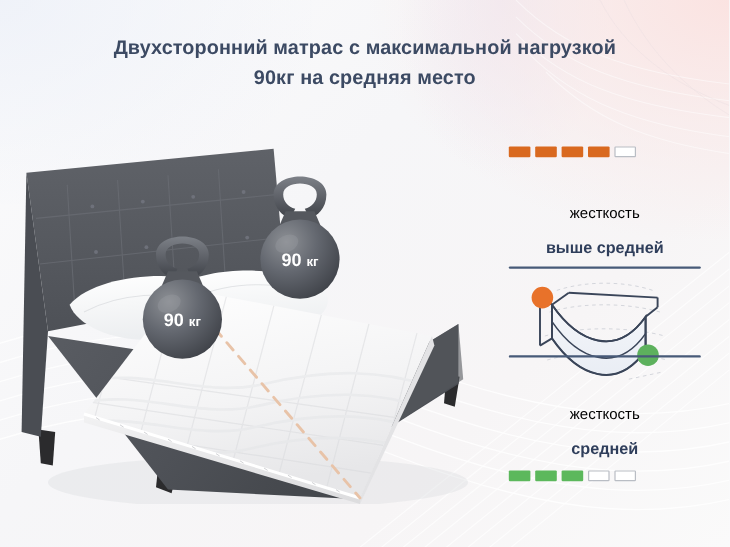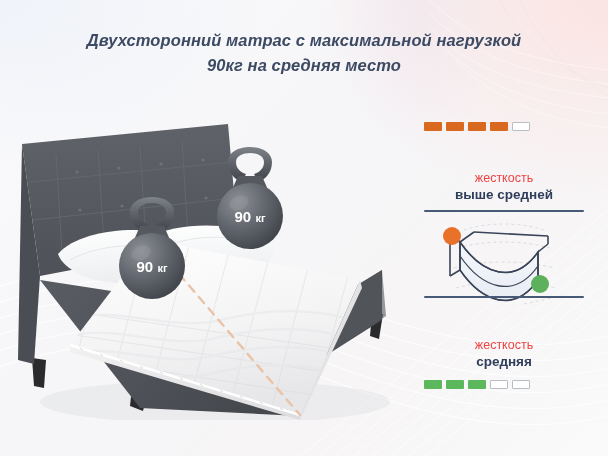--- a/index.html
+++ b/index.html
@@ -24,34 +24,33 @@
   .waves{position:absolute;inset:0;opacity:.85;}
   
   .title{
     position:absolute;left:0;right:0;top:28px;
     text-align:center;
     color:#3c4a63;
     font-size:16.5px;line-height:25px;font-weight:bold;
     letter-spacing:.1px;
     padding:0 58px;
     box-sizing:border-box;
-    font-style:italic;
   }
   
   .bed-scene{position:absolute;left:0;top:120px;width:420px;height:300px;}
   
   .panel{position:absolute;left:424px;top:122px;width:160px;}
   .seg-row{display:flex;gap:4px;align-items:center;height:9px;}
   .seg{width:18px;height:9px;box-sizing:border-box;border-radius:1px;}
   .seg.fill-orange{background:#d9691f;}
   .seg.fill-green{background:#5cb85c;}
   .seg.empty{background:#ffffff;border:1px solid #b9bdc4;}
   .lab{text-align:center;margin-top:9px;}
-  .lab .l1{font-size:12.5px;color:#ef4444;line-height:15px;margin-top:40px;}
-  .lab .l2{font-size:13.5px;color:#2f3e5b;font-weight:bold;line-height:17px;}
+  .lab .l1{font-size:12.5px;color:#000000;line-height:15px;margin-top:40px;}
+  .lab .l2{font-size:13.5px;color:#2f3e5b;font-weight:bold;line-height:17px;margin-top:12px;}
   .rule{height:2px;background:#475a78;margin:7px 0 0 0;border-radius:1px;}
   .layers{position:relative;height:100px;margin:6px 0 0 4px;}
   .lab-bottom{text-align:center;}
   .panel-bottom{position:absolute;left:424px;top:296px;width:160px;}
   svg{display:block;}
 </style>
 </head>
 <body>
 
 <div class="stage">
@@ -305,21 +304,21 @@
         <circle cx="112" cy="66" r="9" fill="#5db15d"></circle>
       </svg>
     </div>
   </div>
 
   <div class="panel-bottom">
     <div class="rule" style="margin-top:0;"></div>
 
     <div class="lab lab-bottom">
       <div class="l1">жесткость</div>
-      <div class="l2">средняя</div>
+      <div class="l2">средней</div>
     </div>
 
     <div class="seg-row" style="margin-top:10px;">
       <span class="seg fill-green"></span>
       <span class="seg fill-green"></span>
       <span class="seg fill-green"></span>
       <span class="seg empty"></span>
       <span class="seg empty"></span>
     </div>
   </div>

